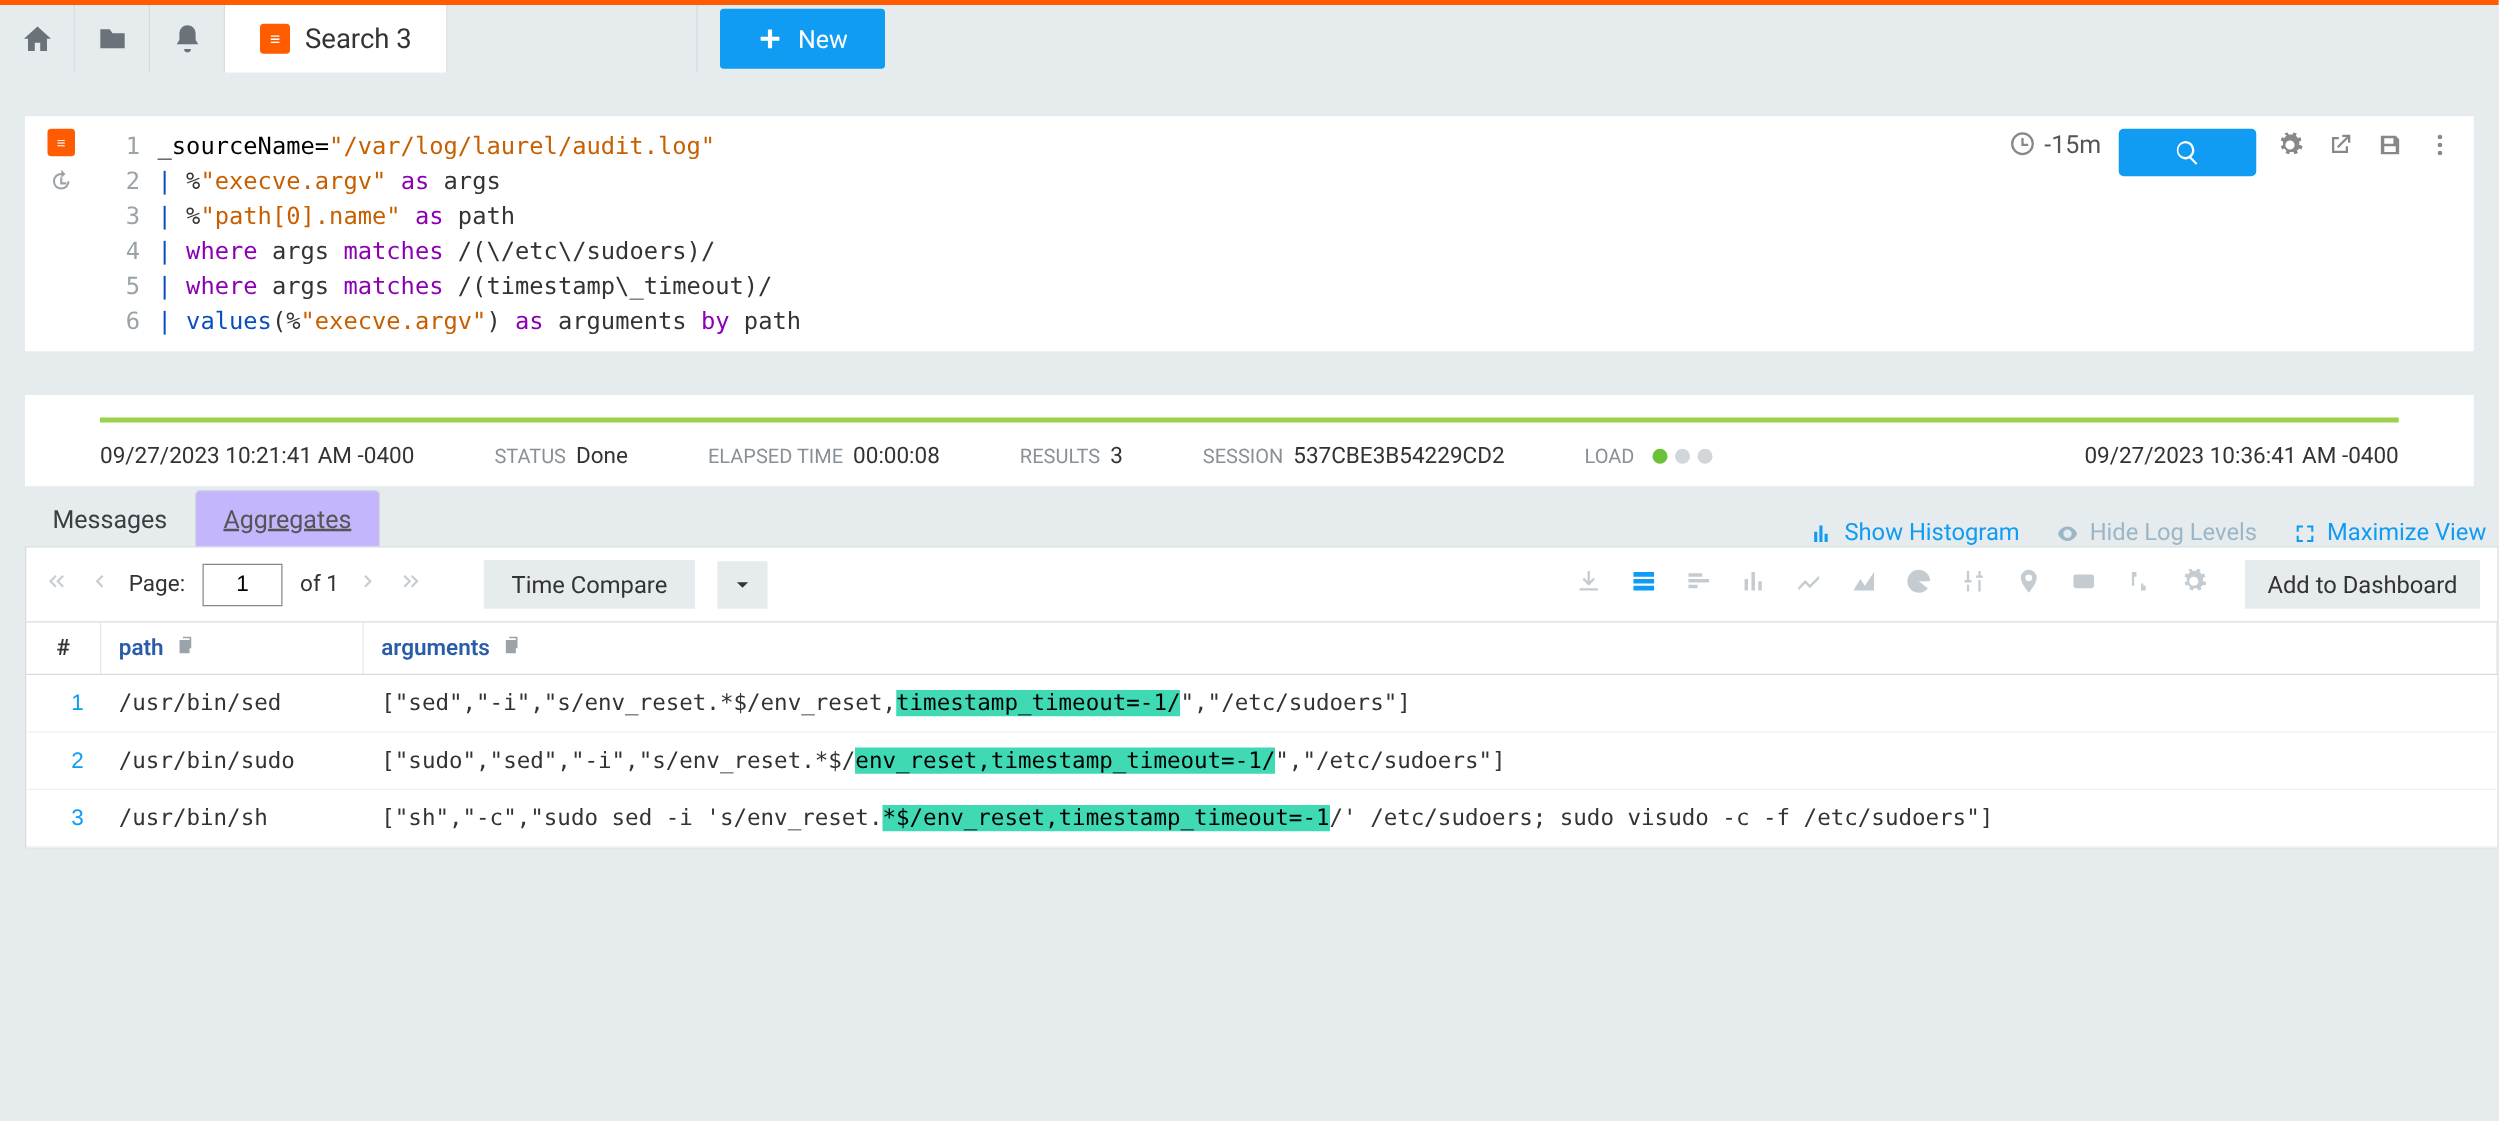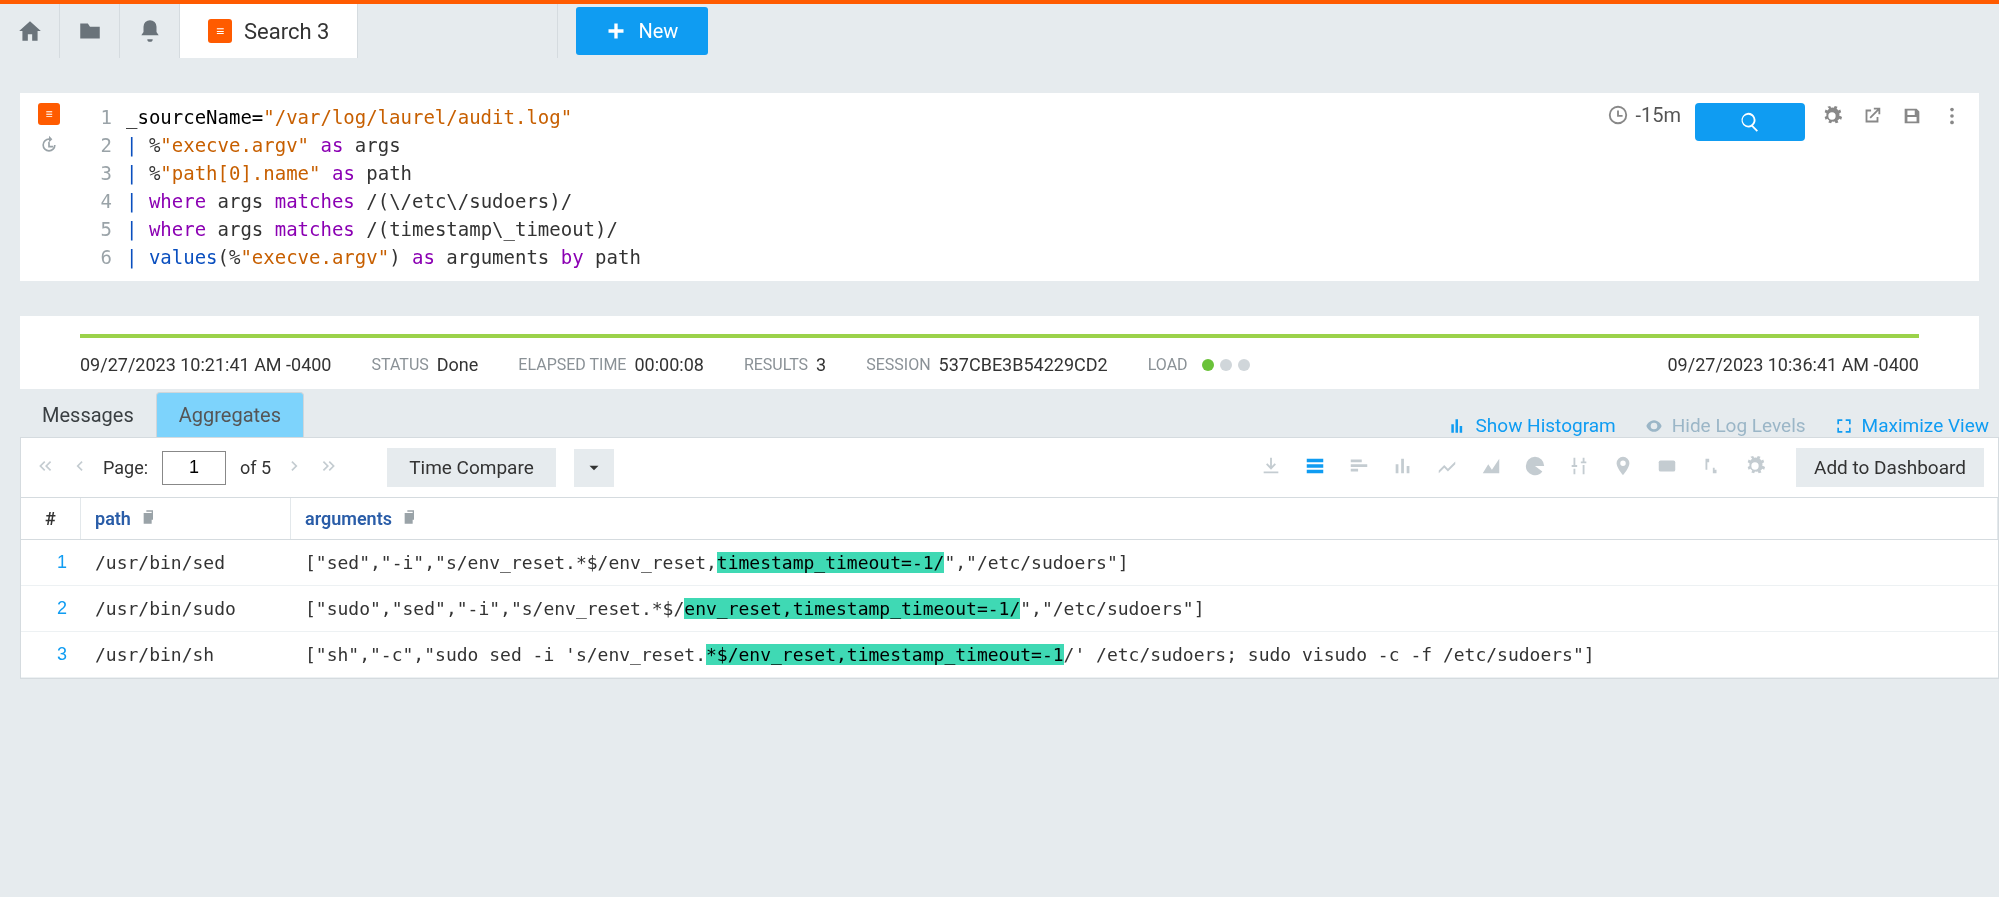--- a/index.html
+++ b/index.html
@@ -38,35 +38,35 @@
 .c-prop{color:#000;text-align:center;}
 .c-str{color:#c75f00;}
 .c-pipe{color:#0a4fbf;}
 .c-kw{color:#8b00b3;}
 .c-func{color:#0a4fbf;}
 
 
 .status-wrap{ margin:35px 20px 0 20px; background:#fff; padding:18px 60px 14px 60px; }
 .status-line{ height:4px; background:#9bd24a; margin-bottom:16px;}
 .status-row{ display:flex; align-items:center; gap:40px; font-size:18px; color:#333;}
-.status-row .lbl{ color:#8a9196; text-transform:uppercase; font-size:16px; margin-right:8px;}
+.status-row .lbl{ color:#8a9196; text-transform:uppercase; font-size:16px; margin-right:8px;margin-left:24px;}
 .status-row .val{ color:#333;}
 .status-block{ display:flex; align-items:center;}
 .load-dots{ display:flex; gap:6px; margin-left:6px;}
 .dot{ width:12px;height:12px;border-radius:50%; background:#d0d6da;}
 .dot.g{ background:#6ac239;}
 .status-right{ margin-left:auto;}
 
 
 .result-tabs{ margin:0 0 0 20px; display:flex; align-items:flex-end; gap:0; height:48px; }
 .rtab{ padding:10px 22px; font-size:20px; color:#555; cursor:pointer;}
-.rtab.active{ background:#7dd3fc; border:1px solid #d0d6da; border-bottom:none; border-radius:4px 4px 0 0;}
+.rtab.active{ background:#c4b5fd; border:1px solid #d0d6da; border-bottom:none; border-radius:4px 4px 0 0;text-decoration:underline;}
 .rtab.inactive{ color:#3a3f42; font-weight:400;}
 .result-actions{ margin-left:auto; display:flex; gap:28px; align-items:center; padding-right:10px;}
-.link-btn{ display:flex; gap:8px; align-items:center; color:#0f9cf2; font-size:19px; cursor:pointer;}
+.link-btn{ display:flex; gap:8px; align-items:flex-end; color:#0f9cf2; font-size:19px; cursor:pointer;}
 .link-btn.disabled{ color:#9bb6c7;}
 .link-btn svg{width:20px;height:20px;fill:currentColor;}
 
 
 .pager-row{ background:#fff; margin:0 0 0 20px; padding:10px 14px; display:flex; align-items:center; gap:14px; border:1px solid #d5dbdf; border-bottom:none;}
 .pager-row .nav{ color:#c4ccd1; cursor:pointer;}
 .pager-row .nav svg{width:20px;height:20px;fill:#c4ccd1;}
 .pager-row .page-lbl{ font-size:18px;}
 .page-input{ width:64px; height:34px; border:1px solid #888; text-align:center; font-size:18px;}
 .tc-btn{ background:#e6ebee; padding:8px 22px; font-size:19px; cursor:pointer;}
@@ -248,21 +248,21 @@
 
 <div class="pager-row">
   <span class="nav"><svg viewBox="0 0 24 24">
         <path d="M11 6l-6 6 6 6 1.4-1.4L7.8 12l4.6-4.6zM18 6l-6 6 6 6 1.4-1.4L14.8 12l4.6-4.6z"></path>
       </svg></span>
   <span class="nav"><svg viewBox="0 0 24 24">
         <path d="M15 6l-6 6 6 6 1.4-1.4L11.8 12l4.6-4.6z"></path>
       </svg></span>
   <span class="page-lbl">Page:</span>
   <input class="page-input" value="1" style="">
-  <span class="page-lbl">of 5</span>
+  <span class="page-lbl">of 1</span>
   <span class="nav"><svg viewBox="0 0 24 24">
         <path d="M9 6l6 6-6 6-1.4-1.4L12.2 12 7.6 7.4z"></path>
       </svg></span>
   <span class="nav"><svg viewBox="0 0 24 24">
         <path d="M6 6l6 6-6 6-1.4-1.4L9.2 12 4.6 7.4zM13 6l6 6-6 6-1.4-1.4L16.2 12l-4.6-4.6z"></path>
       </svg></span>
   <div style="width:20px"></div>
   <div class="tc-btn">Time Compare</div>
   <div class="tc-dd">
       <svg viewBox="0 0 24 24">

